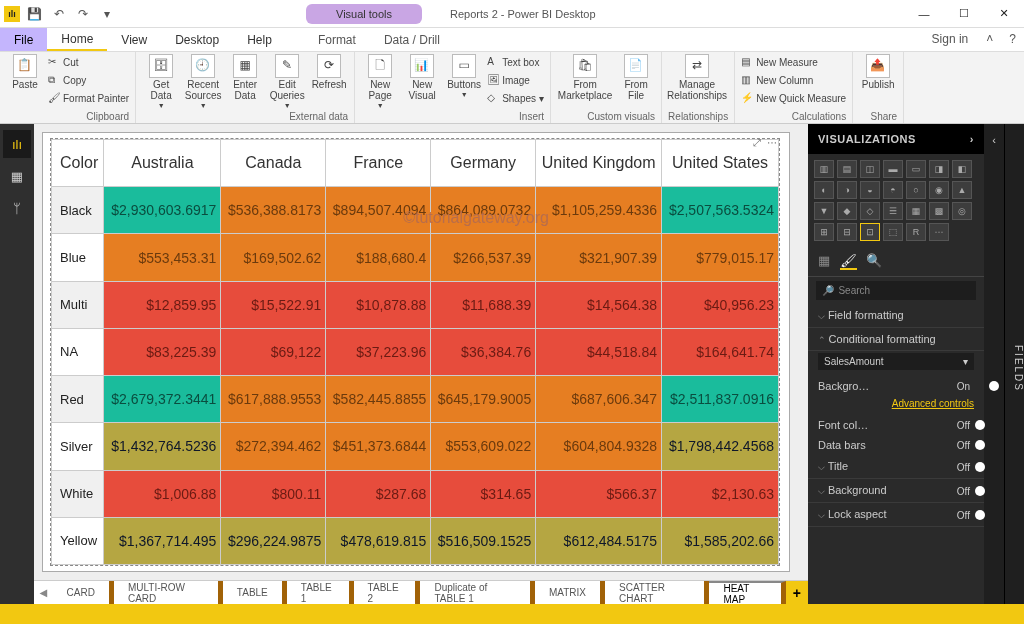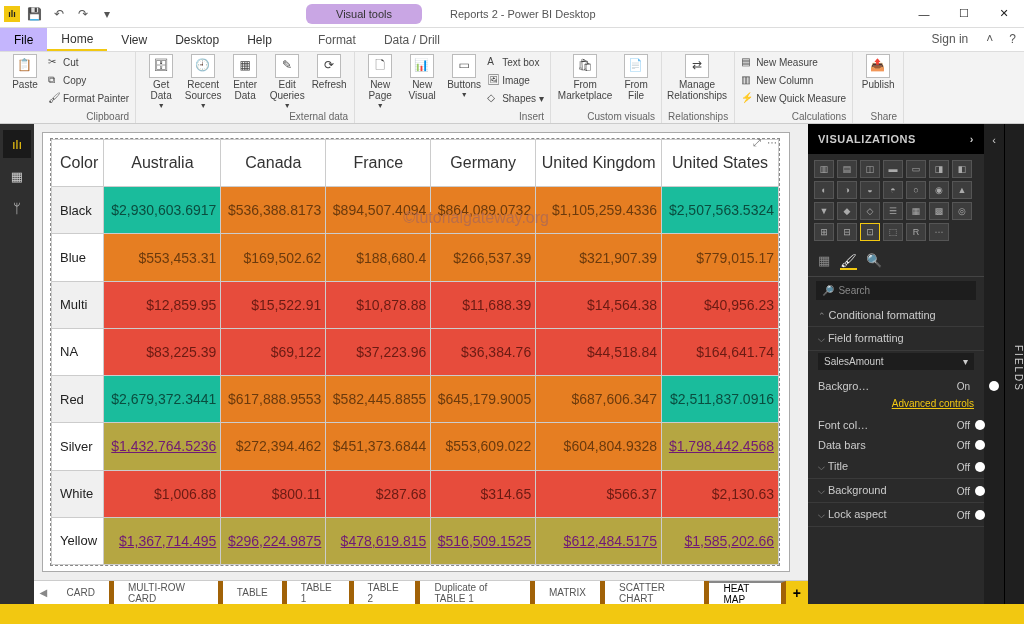--- a/index.html
+++ b/index.html
@@ -49,21 +49,21 @@
 
 
 .matrix { width: 100%; height: 100%; border-collapse: collapse; font-family: Georgia, serif; }
 .matrix th, .matrix td { border: 1px solid #ccc; padding: 6px 4px; text-align: right; font-size: 14px; height: 44px; }
 .matrix th { font-weight: normal; text-align: center; background: #fff; color: #333; font-size: 16px; }
 .matrix td.rowhdr { text-align: left; padding-left: 8px; background: #fff; font-size: 13px; }
 .matrix tr:nth-child(even) td.rowhdr { background: #f0f0f0; }
 .c-teal { background: #1abc9c; color: #0a4d3f; }
 .c-orange { background: #e67e22; color: #6b3a0d; }
 .c-red { background: #e74c3c; color: #6b1b13; }
-.c-olive { background: #b5a642; color: #701a75; text-decoration: underline; }
+.c-olive { background: #b5a642; color: #0f172a; }
 .watermark { position: absolute; top: 70px; right: 230px; color: #b86d4b; font-size: 16px; font-family: Arial; z-index: 5; }
 
 
 .page-tabs { height: 24px; background: #fff; border-top: 1px solid #ccc; display: flex; align-items: stretch; font-size: 10px; }
 .page-tabs .arrow { width: 20px; display: flex; align-items: center; justify-content: center; color: #888; }
 .page-tabs .pt { padding: 0 14px; display: flex; align-items: center; border-right: 5px solid #a16207; color: #555; cursor: pointer; }
 .page-tabs .pt.active { background: #fff; color: #000; border-top: 2px solid #888; }
 .page-tabs .add { width: 24px; background: #f2c811; color: #000; font-size: 14px; font-weight: bold; display: flex; align-items: center; justify-content: center; }
 
 
@@ -417,24 +417,24 @@
     <div class="format-tabs">
       <span class="ft">▦</span>
       <span class="ft active">🖌</span>
       <span class="ft">🔍</span>
     </div>
     <div class="search-box">
       <span>🔎</span>
       <span>Search</span>
     </div>
     <div class="fmt-section">
+        <span><span class="chev">⌵</span> <span>Field formatting</span></span>
+      </div>
+    <div class="fmt-section">
         <span><span class="chev">⌃</span> <span>Conditional formatting</span></span>
-      </div>
-    <div class="fmt-section">
-        <span><span class="chev">⌵</span> <span>Field formatting</span></span>
       </div>
     <div class="dropdown">
         <span>SalesAmount</span>
         <span>▾</span>
       </div>
     <div class="fmt-row">
       <span>Backgro…</span>
       <span><span class="onoff">On</span><span class="toggle on"><span class="knob"></span></span></span>
     </div>
     <div class="adv-link">Advanced controls</div>

